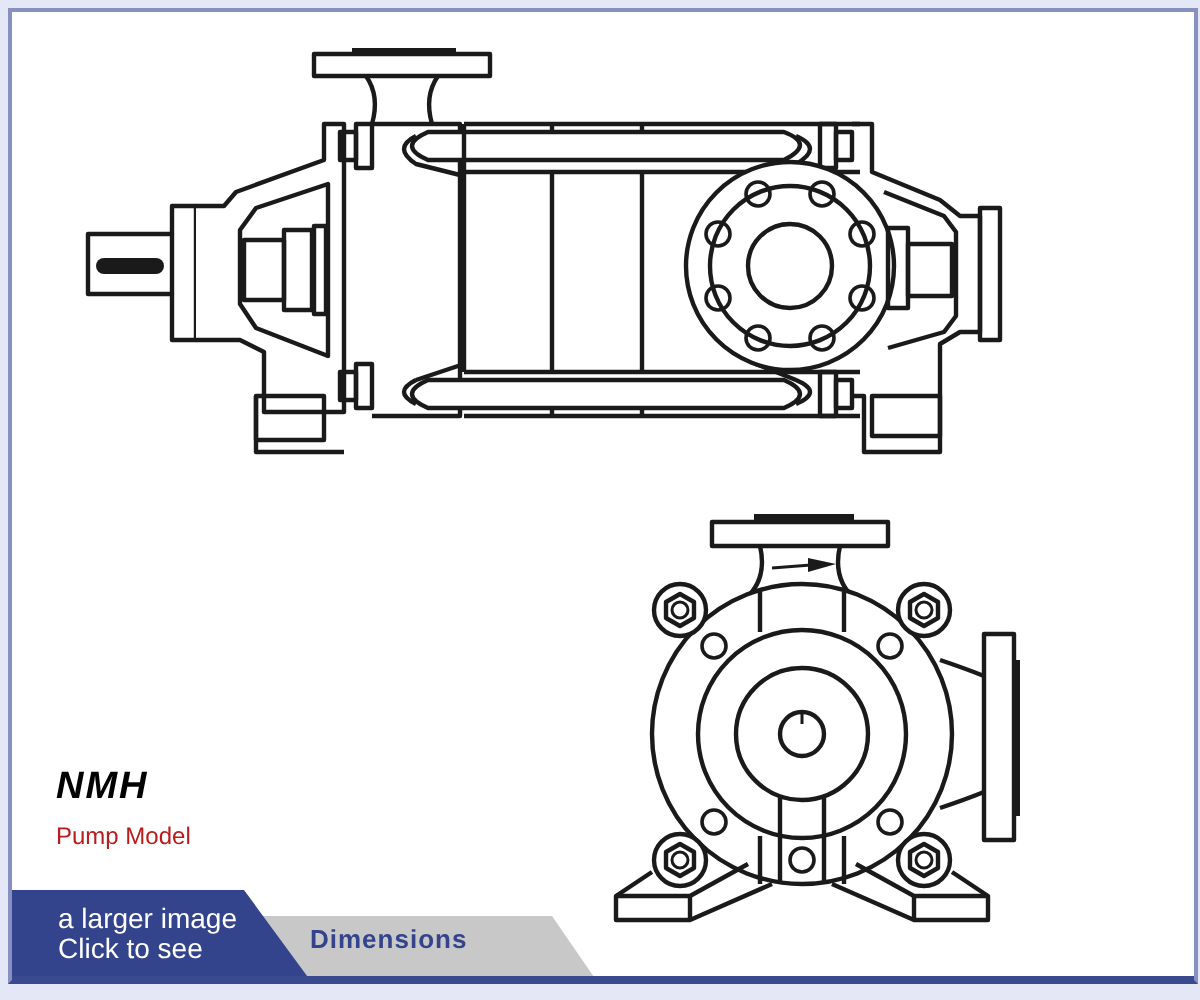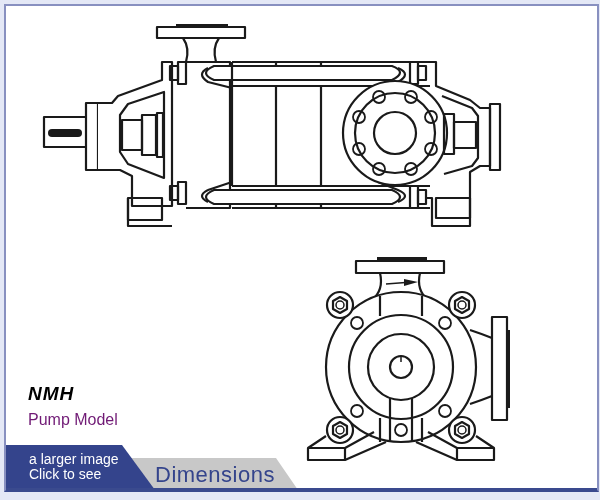--- a/index.html
+++ b/index.html
@@ -1,24 +1,24 @@
 <!DOCTYPE html>
 <html><head>
 <meta charset="utf-8">
 <style>
   html,body{margin:0;padding:0;}
   body{width:600px;height:500px;background:#e4e8f6;position:relative;overflow:hidden;font-family:"Liberation Sans",sans-serif;}
   .panel{position:absolute;left:4px;top:4px;width:591px;height:484px;background:#ffffff;border:2px solid #8890c0;border-bottom-color:#3a4a8e;}
   .drawing{position:absolute;left:0;top:0;}
   .model{position:absolute;left:28px;top:383px;font-weight:bold;font-size:19px;letter-spacing:1px;color:#000;font-style:italic;}
-  .model-sub{position:absolute;left:28px;top:411px;font-size:16px;color:#701a75;}
+  .model-sub{position:absolute;left:28px;top:411px;font-size:12px;color:#b91c1c;}
   .tab-blue{position:absolute;left:6px;top:445px;width:150px;height:45px;}
   .tab-blue-text{position:absolute;left:29px;top:452px;font-size:14px;line-height:15px;color:#ffffff;}
   .tab-grey{position:absolute;left:130px;top:458px;width:170px;height:32px;}
-  .tab-grey-text{position:absolute;left:155px;top:462px;font-size:22px;font-weight:normal;color:#34448c;letter-spacing:0.5px;}
+  .tab-grey-text{position:absolute;left:155px;top:462px;font-size:13px;font-weight:bold;color:#34448c;letter-spacing:0.5px;}
   .bottom-line{position:absolute;left:6px;top:488px;width:591px;height:2px;background:#3a4a8e;}
 </style>
 </head>
 <body>
 
 <div class="panel"></div>
 
 <svg class="drawing" width="600" height="500" viewBox="0 0 600 500">
   <g fill="none" stroke="#1a1a1a" stroke-width="2.2" stroke-linejoin="round">
 

